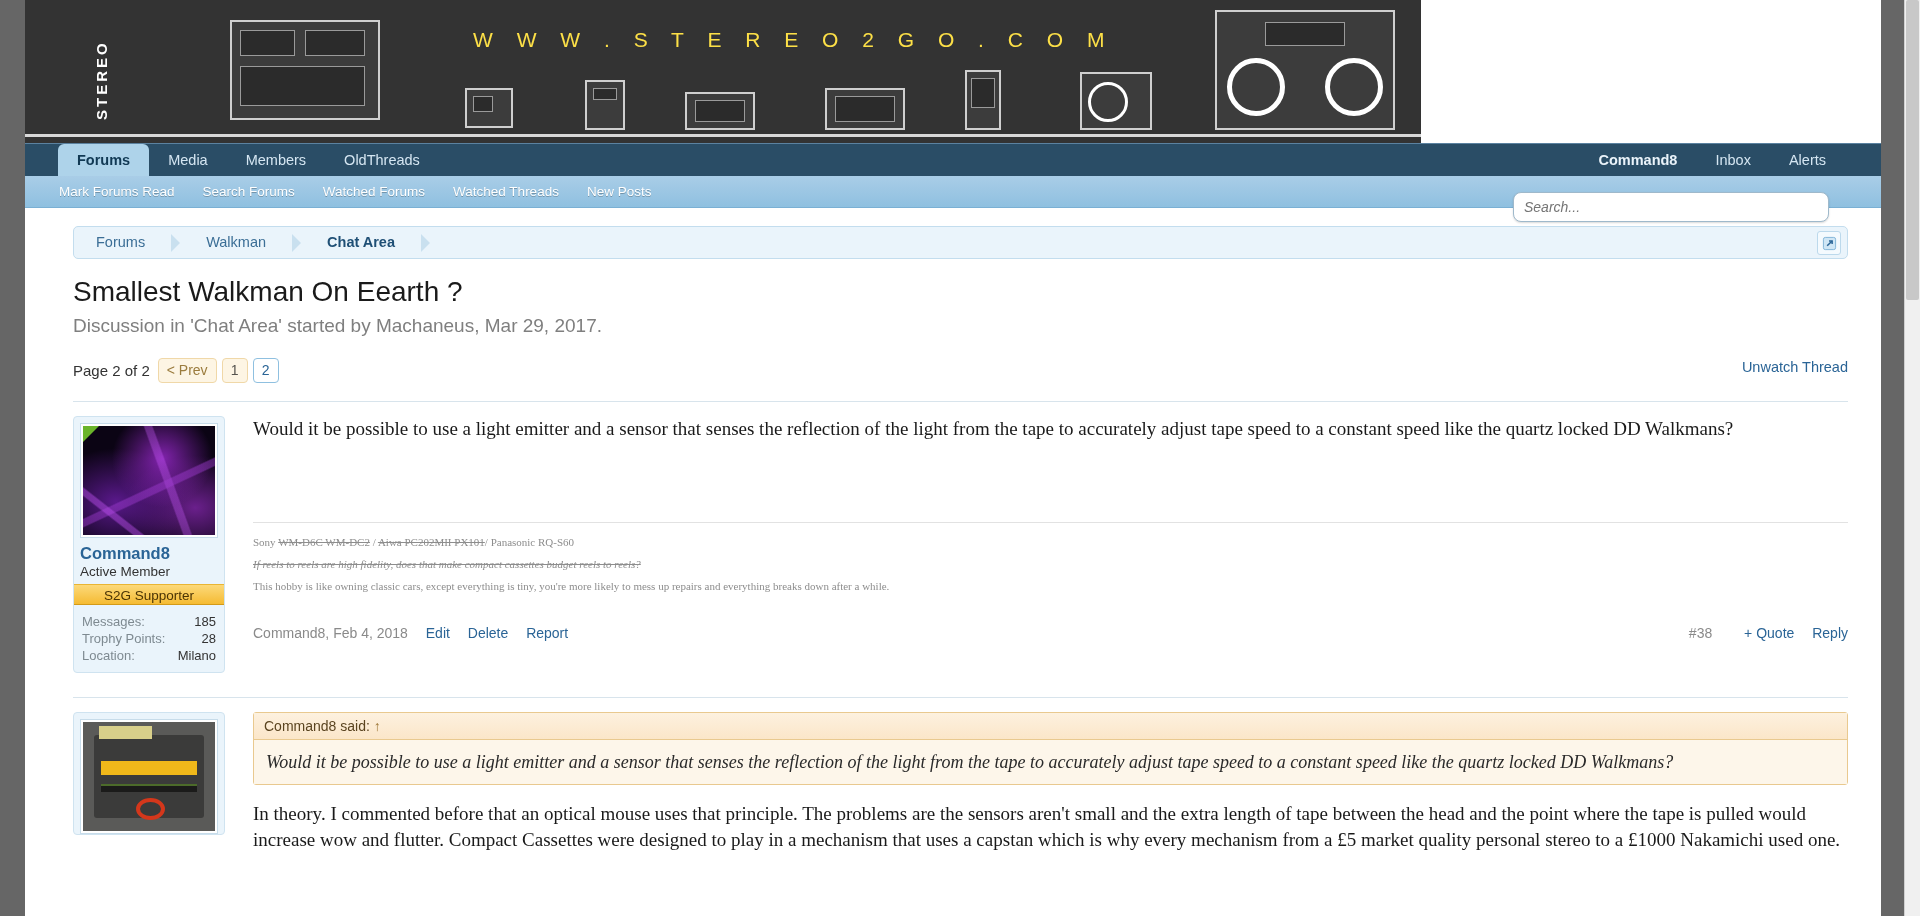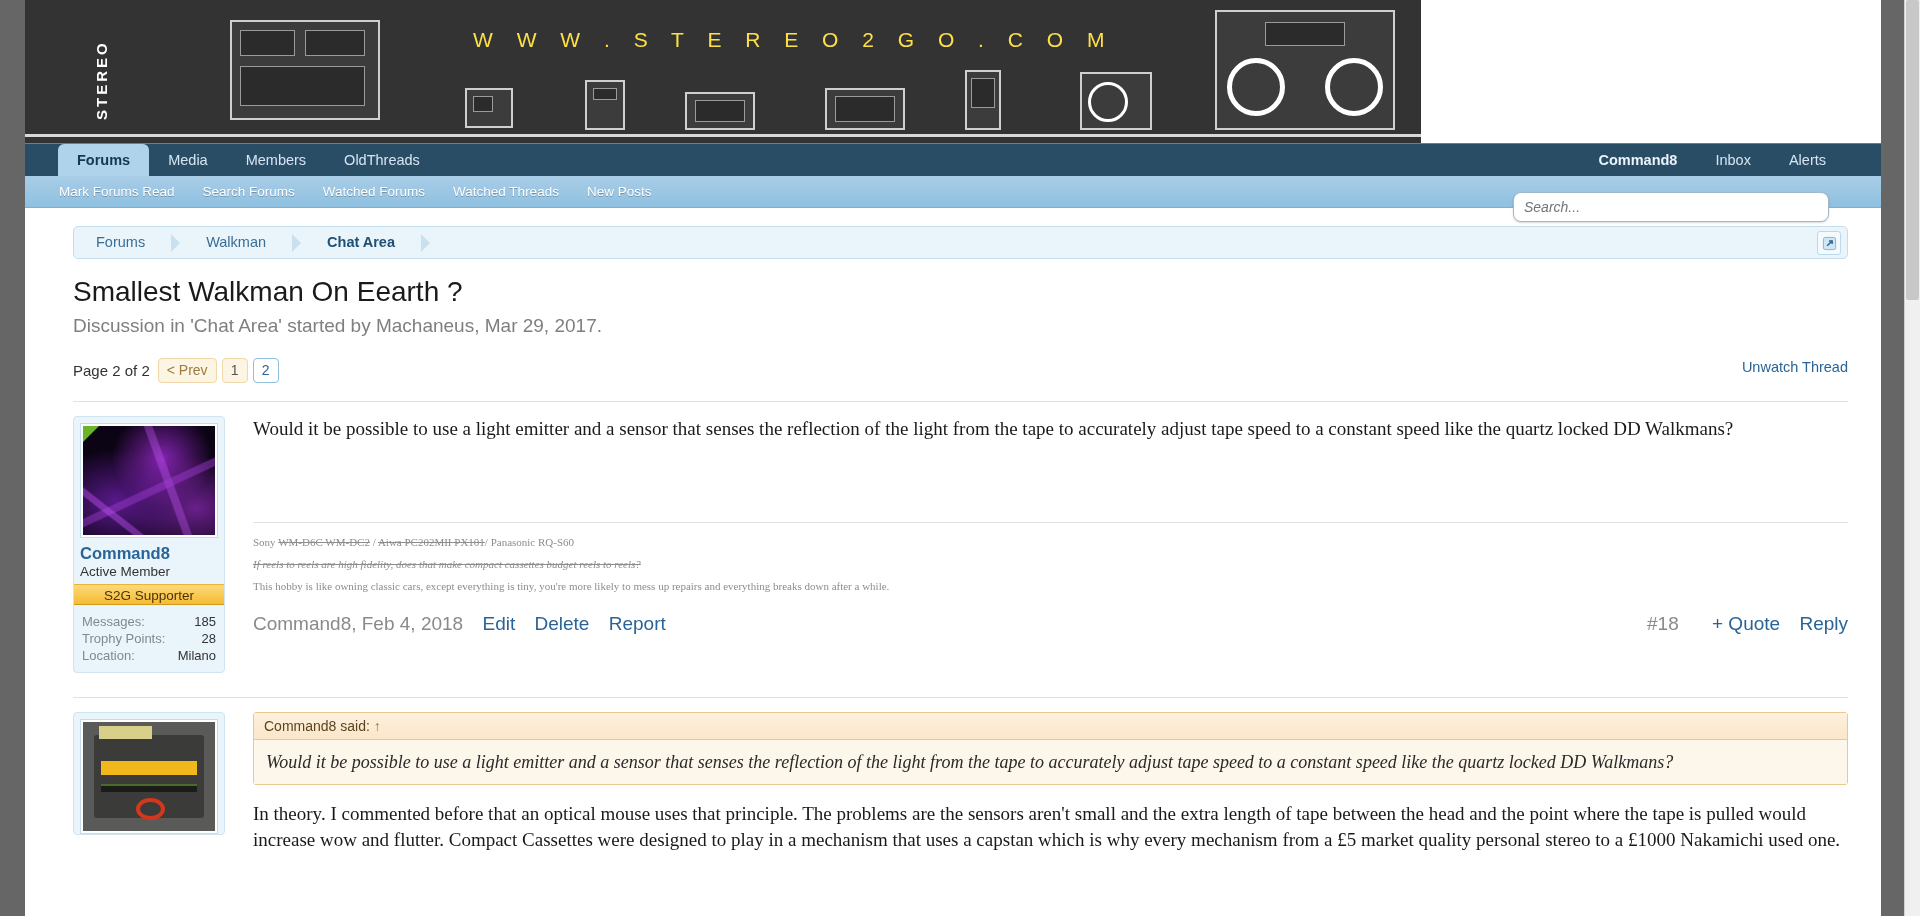--- a/index.html
+++ b/index.html
@@ -414,23 +414,23 @@
     color: #8d8d8d;
     border-top: 1px solid #e2e2e2;
     padding-top: 8px;
     margin-top: 80px;
   }
   .signature .strike { text-decoration: line-through; }
   .signature .italic-strike { font-style: italic; text-decoration: line-through; }
 
   .post-footer {
     position: relative;
-    margin-top: 16px;
+    margin-top: 28px;
     height: 24px;
-    font-size: 19px;
+    font-size: 14px;
   }
   .pf-left { color: #8a8a8a; }
   .pf-left .act {
     color: #2a6496;
     margin-left: 14px;
     cursor: pointer;
   }
   .pf-right {
     position: absolute;
     right: 0; top: 0;
@@ -603,21 +603,21 @@
           </div>
 
           <div class="post-footer">
             <span class="pf-left">
               <span>Command8, Feb 4, 2018</span>
               <span class="act">Edit</span>
               <span class="act">Delete</span>
               <span class="act">Report</span>
             </span>
             <span class="pf-right">
-              <span class="num">#18</span>
+              <span class="num">#38</span>
               <span class="act">+ Quote</span>
               <span class="act">Reply</span>
             </span>
           </div>
         </div>
       </div>
 
       <div class="post clip" style="margin-top:24px;">
 
         <div class="userbox">

